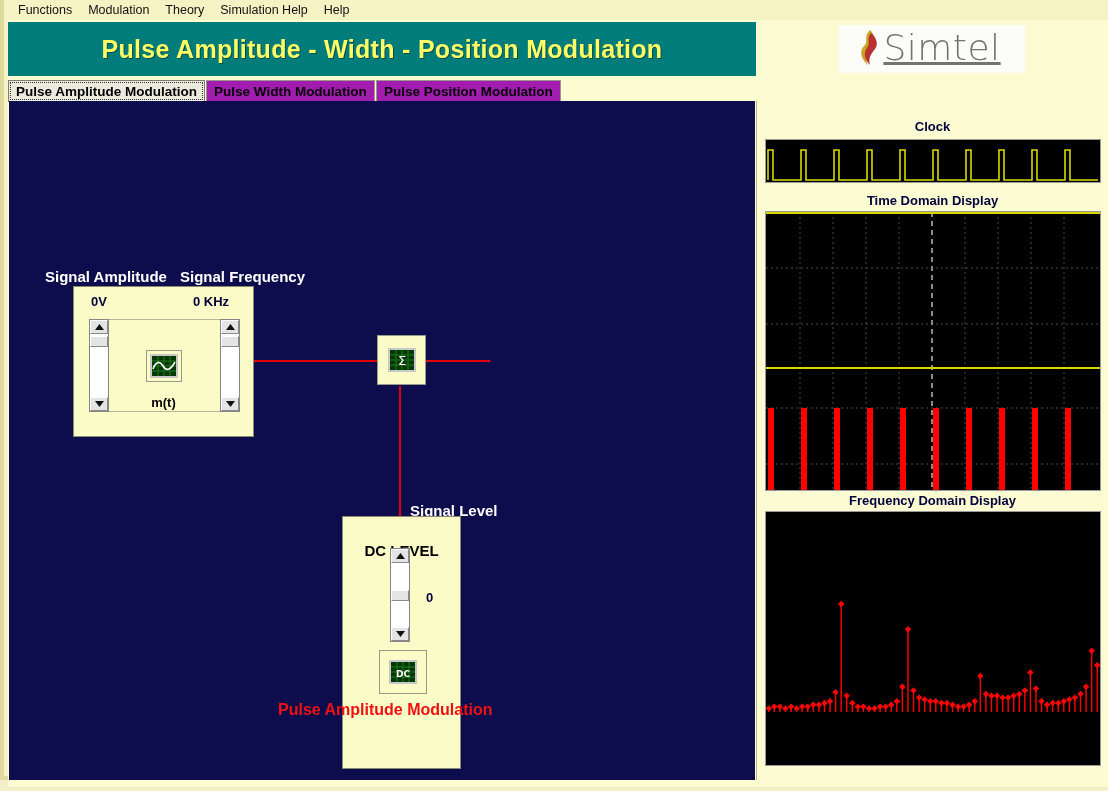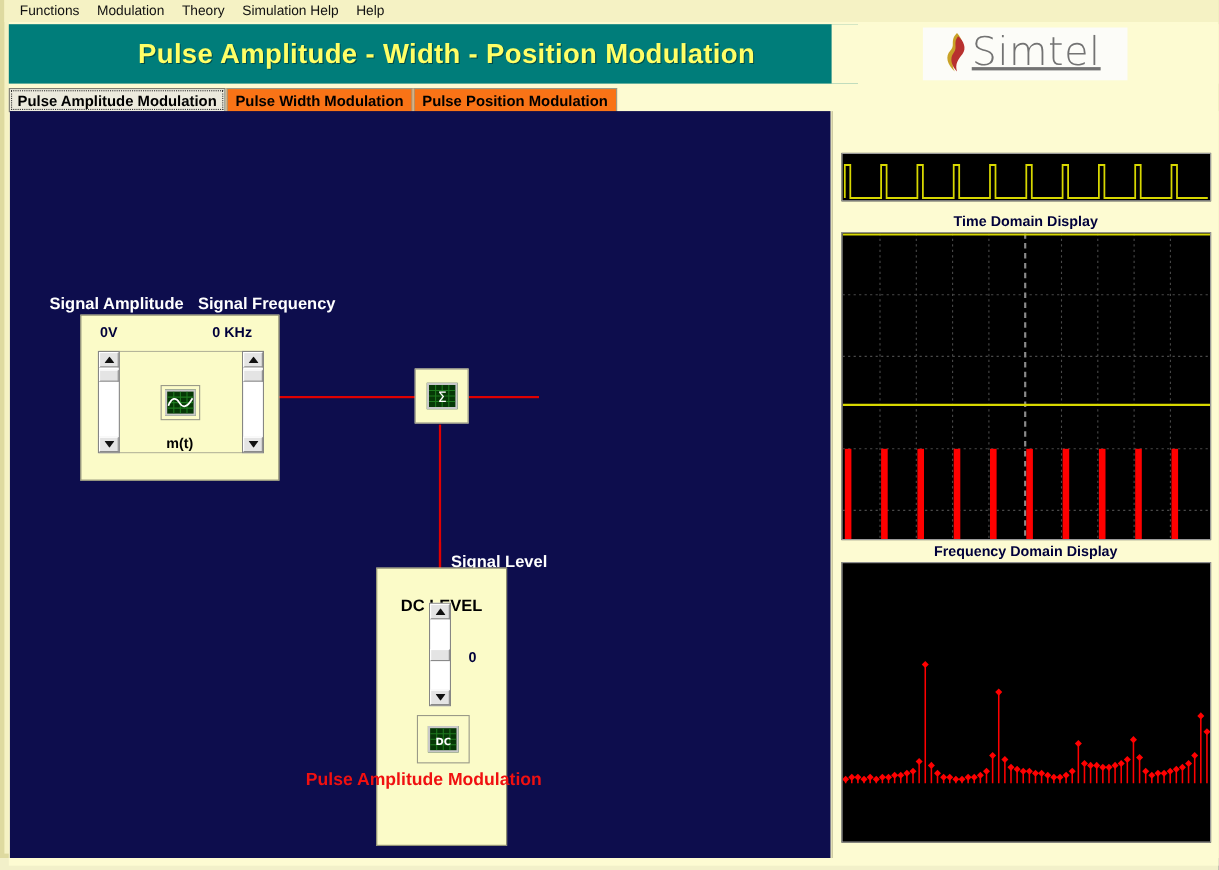--- a/index.html
+++ b/index.html
@@ -32,21 +32,21 @@
   .frame{
     position:absolute;left:4px;top:20px;width:1100px;height:767px;
     background:#fdfbd2;
     box-sizing:border-box;
   }
 
   
   .header{
     position:absolute;left:0px;top:2px;width:748px;height:54px;
     background:#007d7a;
-    display:flex;align-items:center;justify-content:center;padding-left:24px;
+    display:flex;align-items:center;justify-content:center;
   }
   .header-title{
     color:#ffff66;font-size:25px;font-weight:bold;letter-spacing:.3px;
     text-shadow:1px 1px 0 #004d4b;
   }
   .logo-area{
     position:absolute;left:748px;top:2px;width:352px;height:54px;
     background:#fdfbd2;display:flex;align-items:center;justify-content:center;
   }
   .logo-box{
@@ -58,21 +58,21 @@
     font-weight:300;letter-spacing:.5px;line-height:1;text-decoration:underline;
   }
 
   
   .tabstrip{
     position:absolute;left:0px;top:58px;width:748px;height:24px;
     background:#fdfbd2;display:flex;align-items:flex-end;
   }
   .tab{
     height:22px;line-height:21px;padding:0 7px;font-size:13.5px;font-weight:bold;color:#000;
-    background:#f97316;border:1px solid #9a9a88;border-bottom:none;
+    background:#a21caf;border:1px solid #9a9a88;border-bottom:none;
     margin-right:1px;box-sizing:border-box;white-space:nowrap;
   }
   .tab.active{
     background:#eceadd;border:1px solid #7d7d70;
     outline:1px dotted #333;outline-offset:-3px;
   }
 
   
   .canvas{
     position:absolute;left:1px;top:81px;width:746px;height:679px;
@@ -296,20 +296,21 @@
             </svg>
           </div>
         </div>
       </div>
 
       <div class="caption-red" style="left:269px;top:600px;">Pulse Amplitude Modulation</div>
     </div>
 
     <div class="rightcol">
 
+      <div class="disp-title" style="top:18px;">Clock</div>
       <div class="screen" style="left:8px;top:38px;width:336px;height:44px;">
         <svg width="334" height="42" viewBox="0 0 334 42">
           <polyline points="2,40 2,10 7,10 7,40 35,40 35,10 40,10 40,40 68,40 68,10 73,10 73,40 101,40 101,10 106,10 106,40 134,40 134,10 139,10 139,40 167,40 167,10 172,10 172,40 200,40 200,10 205,10 205,40 233,40 233,10 238,10 238,40 266,40 266,10 271,10 271,40 299,40 299,10 304,10 304,40 332,40" fill="none" stroke="#d8d800" stroke-width="1.6"></polyline>
         </svg>
       </div>
 
       <div class="disp-title" style="top:92px;">Time Domain Display</div>
       <div class="screen" style="left:8px;top:110px;width:336px;height:280px;">
         <svg width="334" height="278" viewBox="0 0 334 278">
           <g stroke="#4a4a4a" stroke-width="1" stroke-dasharray="2,3">

